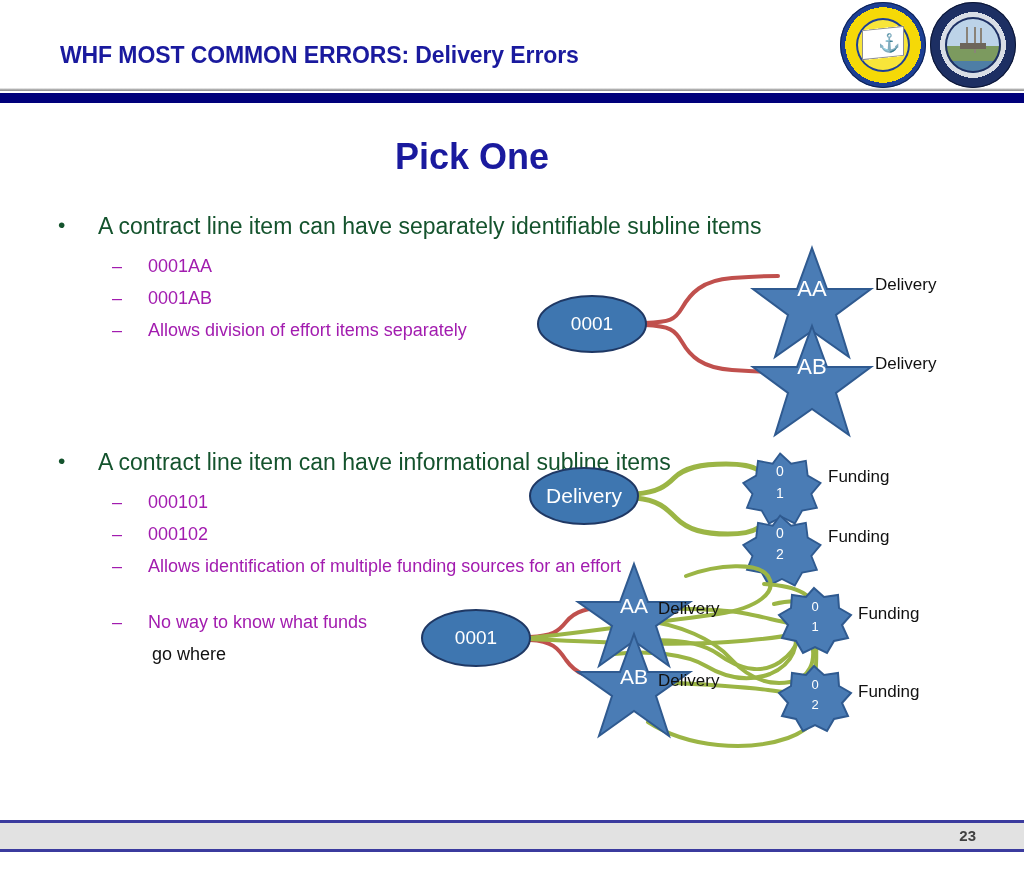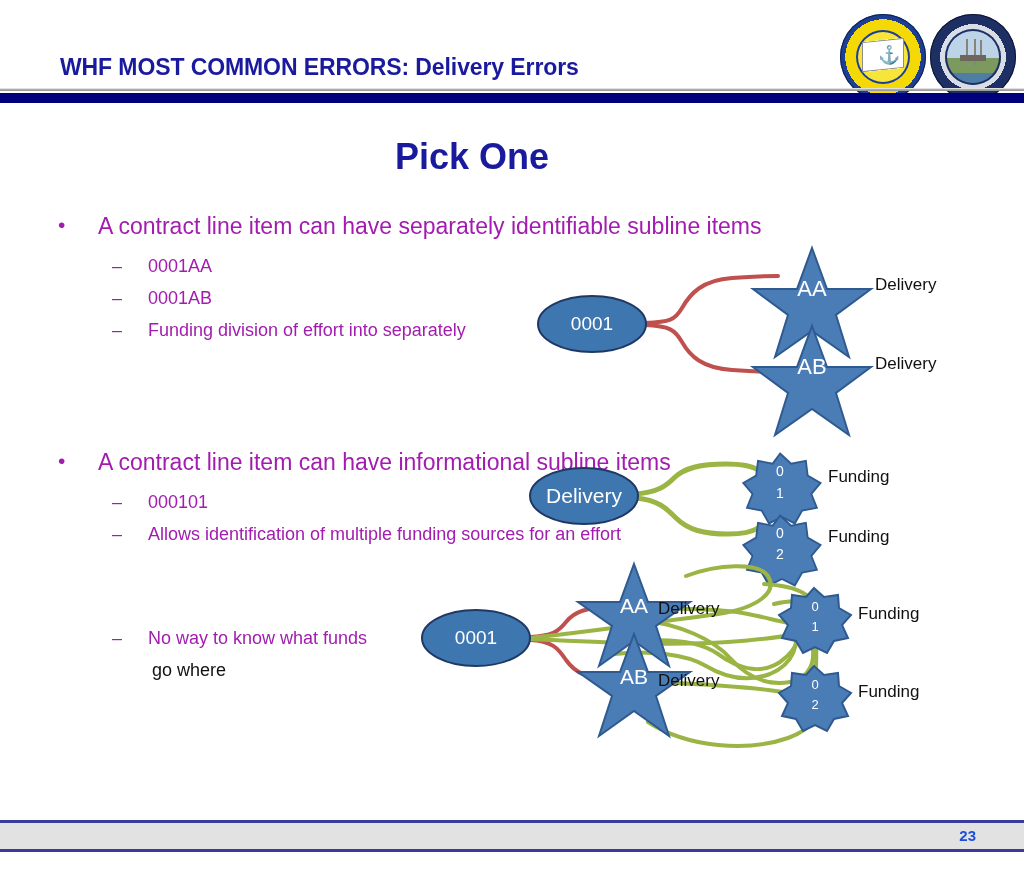--- a/index.html
+++ b/index.html
@@ -12,21 +12,21 @@
     height: 870px;
     position: relative;
     overflow: hidden;
     font-family: "Liberation Sans", sans-serif;
     color: #000000;
   }
 
   
   #header {
     position: absolute;
-    left: 0; top: 12px;
+    left: 0; top: 0;
     width: 1024px; height: 88px;
     background: #ffffff;
   }
   #header-title {
     position: absolute;
     left: 60px; top: 42px;
     font-size: 23px;
     font-weight: bold;
     color: #1a1a9e;
     letter-spacing: -0.1px;
@@ -117,21 +117,21 @@
     font-size: 36px;
     font-weight: bold;
     color: #1a1a9e;
   }
 
   
   .block { position: absolute; left: 48px; }
   .bullet-l1 {
     position: relative;
     font-size: 23px;
-    color: #a21caf;
+    color: #14532d;
     padding-left: 50px;
     line-height: 28px;
     white-space: nowrap;
   }
   .bullet-l1::before {
     content: "\2022";
     position: absolute;
     left: 10px; top: -1px;
     font-size: 21px;
   }
@@ -182,21 +182,21 @@
     background: #e2e2e2;
     border-top: 3px solid #3b3b9e;
     border-bottom: 3px solid #3b3b9e;
     box-sizing: border-box;
   }
   #page-number {
     position: absolute;
     right: 48px; top: 827px;
     font-size: 15px;
     font-weight: bold;
-    color: #1d4ed8;
+    color: #404040;
   }
 </style>
 </head>
 <body>
 
 <div id="header">
   <div id="header-title">WHF MOST COMMON ERRORS: Delivery Errors</div>
   <div id="seals">
     <div class="seal seal-asn">
       <div class="seal-inner"></div>
@@ -212,21 +212,21 @@
 </div>
 <div id="header-rule-gray"></div>
 <div id="header-rule-navy"></div>
 
 <div id="slide-title">Pick One</div>
 
 <div class="block" style="top:212px;">
   <div class="bullet-l1">A contract line item can have separately identifiable subline items</div>
   <div class="bullet-l2" style="margin-top:10px;">0001AA</div>
   <div class="bullet-l2">0001AB</div>
-  <div class="bullet-l2">Funding division of effort into separately</div>
+  <div class="bullet-l2">Allows division of effort items separately</div>
 </div>
 
 <div class="diagram" style="left:520px; top:248px;">
   <svg width="400" height="150" viewBox="0 0 400 150">
 
     <path d="M125,75 C150,74 155,72 162,60 C170,46 182,32 212,30 C238,28 250,28 258,28" fill="none" stroke="#c0504d" stroke-width="4" stroke-linecap="round"></path>
     <path d="M125,77 C150,78 155,82 162,94 C170,108 182,120 212,122 C238,124 250,124 258,124" fill="none" stroke="#c0504d" stroke-width="4" stroke-linecap="round"></path>
 
     <g>
       <ellipse cx="72" cy="76" rx="54" ry="28" fill="#3e76b0" stroke="#1f3864" stroke-width="2"></ellipse>
@@ -244,20 +244,21 @@
       <polygon points="292,78 307,119 351,119 316,145 329,187 292,161 255,187 268,145 233,119 277,119" fill="#4a7cb5" stroke="#2f5a90" stroke-width="2"></polygon>
       <text class="node-label" x="292" y="120" font-size="22">AB</text>
     </g>
     <text class="ext-label" x="355" y="117" font-size="17">Delivery</text>
   </svg>
 </div>
 
 <div class="block" style="top:428px;margin-top:20px;">
   <div class="bullet-l1">A contract line item can have informational subline items</div>
   <div class="bullet-l2" style="margin-top:10px;">000101</div>
+  <div class="bullet-l2">000102</div>
   <div class="bullet-l2">Allows identification of multiple funding sources for an effort</div>
 </div>
 
 <div class="diagram" style="left:528px; top:452px;">
   <svg width="400" height="130" viewBox="0 0 400 130">
     <path d="M108,42 C130,40 138,34 146,26 C156,16 172,12 198,12 C216,12 224,14 230,18" fill="none" stroke="#9bb545" stroke-width="5" stroke-linecap="round"></path>
     <path d="M108,46 C130,48 138,56 148,66 C160,78 176,82 200,82 C216,82 224,80 230,76" fill="none" stroke="#9bb545" stroke-width="5" stroke-linecap="round"></path>
 
     <g>
       <ellipse cx="56" cy="44" rx="54" ry="28" fill="#3e76b0" stroke="#1f3864" stroke-width="2"></ellipse>
@@ -274,21 +275,21 @@
     <g>
       <polygon points="252,0 264,11 280,8 282,24 296,32 286,44 292,59 276,62 268,76 254,69 240,76 232,62 216,59 222,44 212,32 226,24 228,8 244,11" fill="#4a7cb5" stroke="#2f5a90" stroke-width="2" transform="translate(0,58) scale(0.92) translate(22,6)"></polygon>
       <text class="node-label" x="252" y="82" font-size="14">0</text>
       <text class="node-label" x="252" y="103" font-size="14">2</text>
     </g>
     <text class="ext-label" x="300" y="86" font-size="17">Funding</text>
   </svg>
 </div>
 
 <div class="block" style="top:598px;">
-  <div class="bullet-l2" style="margin-top:24px;">No way to know what funds</div>
+  <div class="bullet-l2" style="margin-top:8px;">No way to know what funds</div>
   <div class="bullet-cont">go where</div>
 </div>
 
 <div class="diagram" style="left:418px; top:562px;">
   <svg width="530" height="205" viewBox="0 0 530 205">
 
     <path d="M112,75 C134,74 140,70 148,60 C158,48 170,46 190,46" fill="none" stroke="#c0504d" stroke-width="4" stroke-linecap="round"></path>
     <path d="M112,78 C134,79 140,86 148,98 C158,112 170,116 190,116" fill="none" stroke="#c0504d" stroke-width="4" stroke-linecap="round"></path>
 
     <path d="M112,76 C170,70 240,60 300,52 C340,46 360,30 350,14 C340,0 300,2 268,14" fill="none" stroke="#9bb545" stroke-width="4" stroke-linecap="round"></path>

